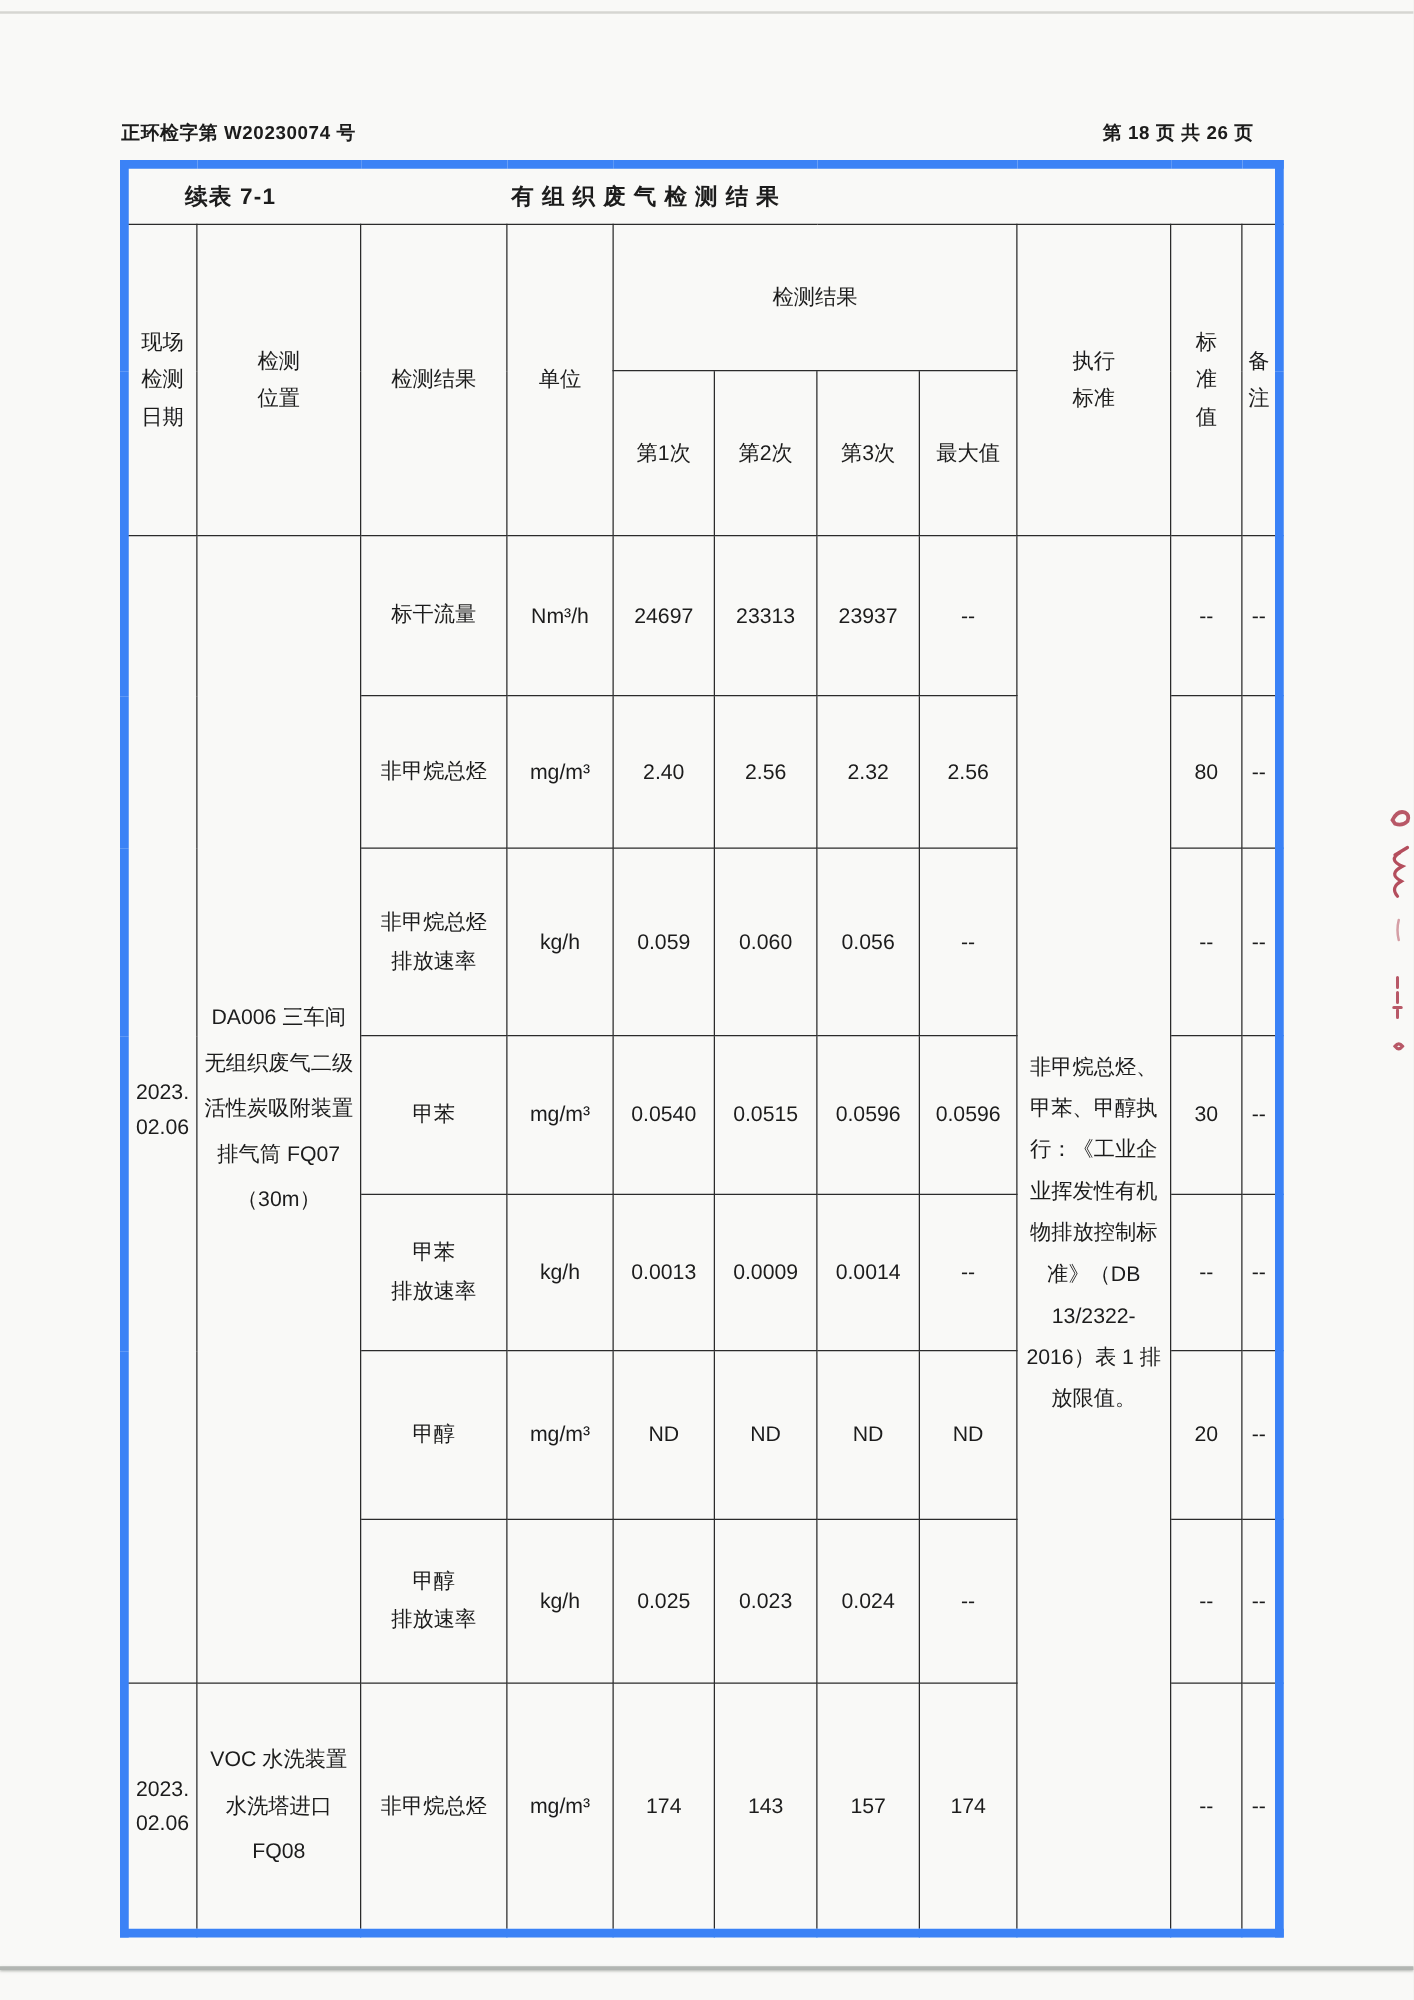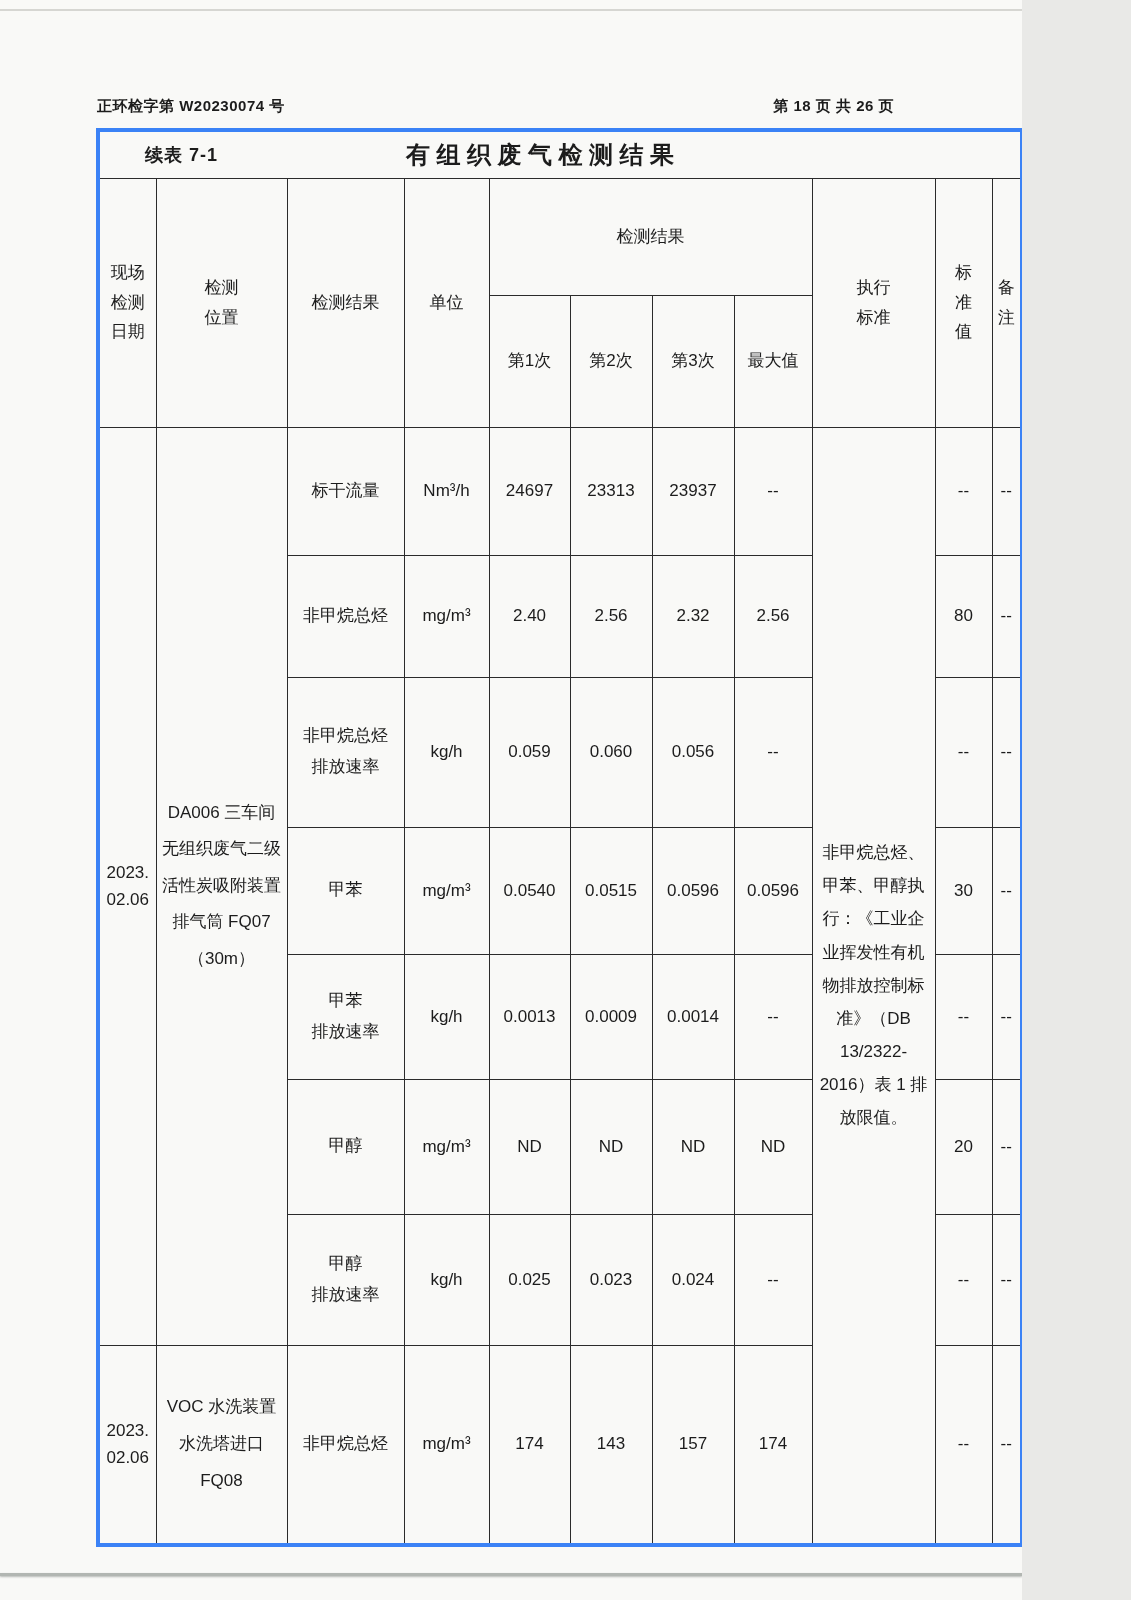--- a/index.html
+++ b/index.html
@@ -4,21 +4,21 @@
 <style>
   html,body{margin:0;padding:0;}
   body{
     width:1131px;height:1600px;
     background:#e9e9e7;
     font-family:"Liberation Sans","DejaVu Sans",sans-serif;
     color:#1c1c1c;
     -webkit-font-smoothing:antialiased;
   }
   .page{
-    position:relative;width:1022px;height:1600px;
+    position:relative;width:1131px;height:1600px;
     background:#f9f9f7;
     overflow:hidden;
   }
   .edge-line-top{
     position:absolute;left:0;top:9px;width:100%;height:2px;
     background:#d6d6d2;
   }
   .edge-line-bottom{
     position:absolute;left:0;top:1573px;width:100%;height:3px;
     background:#b2b6b2;box-shadow:0 1px 2px rgba(120,125,120,.5);
@@ -30,36 +30,36 @@
   .page-no{
     position:absolute;right:128px;top:97px;
     font-size:15px;font-weight:700;letter-spacing:.5px;
   }
   table.report{
     position:absolute;left:96px;top:128px;
     width:924px;height:1415px;
     border-collapse:collapse;table-layout:fixed;
     background:#f9f9f7;
   }
-  table.report{border:4px solid #3b82f6;}
+  table.report{border:7px solid #3b82f6;}
   table.report td{
     border:1.5px solid #2b2b2b;
     text-align:center;vertical-align:middle;
     padding:0 3px;
     font-size:17px;
     overflow:hidden;
   }
   td.title-cell{position:relative;padding:0;}
   .cont-label{
     position:absolute;left:45px;top:50%;transform:translateY(-50%);
     font-size:18px;font-weight:700;letter-spacing:1px;white-space:nowrap;
   }
   .main-title{
     position:absolute;left:306px;top:50%;transform:translateY(-50%);
-    font-size:24px;font-weight:700;letter-spacing:6.5px;white-space:nowrap;
+    font-size:18px;font-weight:700;letter-spacing:6.5px;white-space:nowrap;
   }
   td.hdr{font-weight:400;line-height:1.75;white-space:pre-line;margin-left:28px;}
   td.multiline{white-space:pre-line;line-height:1.8;}
   td.date-cell{white-space:pre-line;line-height:1.6;padding:0 1px;}
   td.loc-cell{line-height:2.15;padding:0 5px;}
   td.std-cell{line-height:1.95;padding:0 5px;}
   td.num{font-size:17px;}
   
   .red-marks svg{position:absolute;}
   .red-marks path{stroke:#a83042;fill:none;stroke-linecap:round;}

